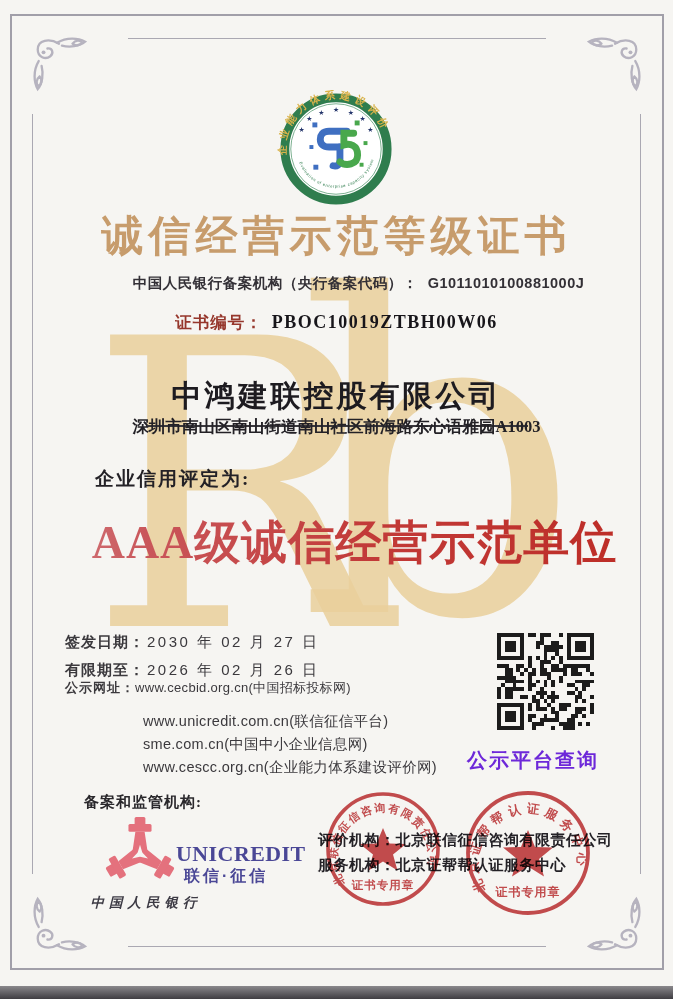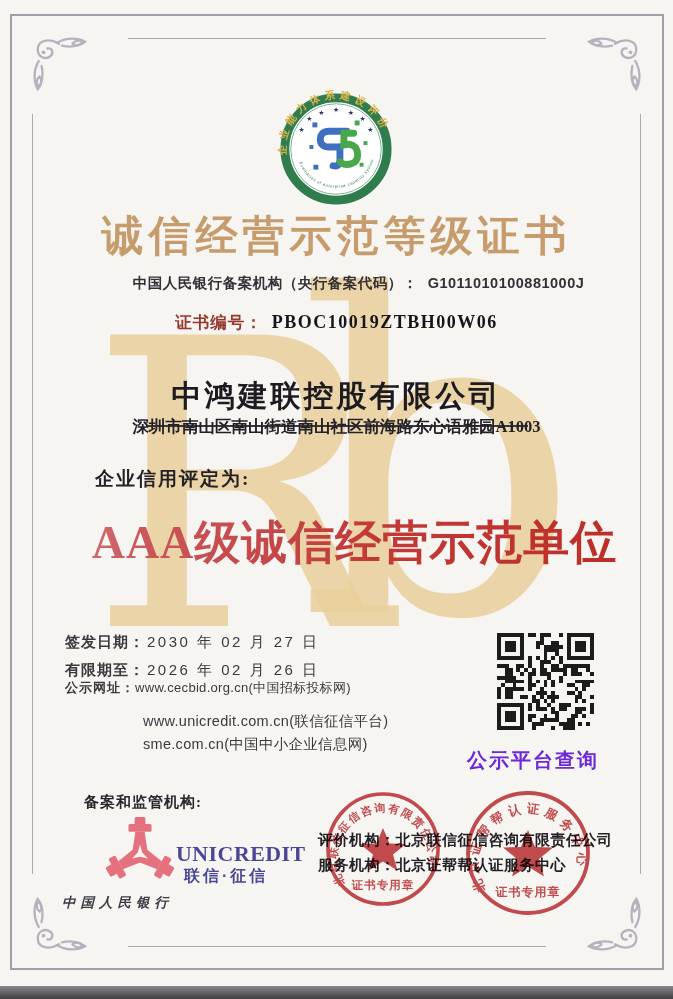--- a/index.html
+++ b/index.html
@@ -70,21 +70,21 @@
   .u2 { top:712px; } .u3 { top:735px;text-align:right; } .u4 { top:758px; }
 
   .qr { position:absolute; left:497px; top:633px; width:97px; height:97px; }
   .qr-caption { position:absolute; left:467px; top:747px; width:158px; text-align:left;
     font-size:20px; font-weight:700; color:#6d28d9; letter-spacing:2px; }
 
   .reg-heading { position:absolute; left:84px; top:793px; font-size:15px; font-weight:700;
     font-family:"Liberation Serif", serif; color:#2a282c; letter-spacing:1px; }
 
   .pboc-logo { position:absolute; left:98px; top:814px; width:84px; height:80px; }
-  .pboc-name { position:absolute; left:62px; top:894px; width:168px; 
+  .pboc-name { position:absolute; left:62px; top:894px; width:168px; text-align:center;
     font-size:13.5px; font-style:italic; font-weight:600; font-family:"Liberation Serif", serif;
     color:#3c3a44; letter-spacing:5px; }
 
   .unicredit-en { position:absolute; left:176px; top:842px; font-size:21px; font-weight:800;
     font-family:"Liberation Serif", serif; color:#4a4796; letter-spacing:.5px; transform:scaleX(1.04); transform-origin:left; }
   .unicredit-cn { position:absolute; left:184px; top:866px; font-size:16px; font-weight:800;
     color:#4a4796; letter-spacing:3px; }
 
   .agency { position:absolute; left:318px; font-size:15px; font-weight:700;
     font-family:"Liberation Serif", serif; color:#232126; letter-spacing:.5px; }
@@ -193,20 +193,21 @@
     </div>
     <div class="dateline d2">
       <span class="lbl">有限期至：</span><span class="val">2026 年 02 月 26 日</span>
     </div>
 
     <div class="publicity">
       <span class="lbl">公示网址：</span><span class="url">www.cecbid.org.cn(中国招标投标网)</span>
     </div>
     <div class="url-extra u2">www.unicredit.com.cn(联信征信平台)</div>
     <div class="url-extra u3">sme.com.cn(中国中小企业信息网)</div>
+    <div class="url-extra u4">www.cescc.org.cn(企业能力体系建设评价网)</div>
 
     <svg class="qr" id="qr" viewBox="0 0 25 25" shape-rendering="crispEdges">
         <rect x="8" y="0" width="1" height="1" fill="#1c1c1c"></rect>
         <rect x="9" y="0" width="1" height="1" fill="#1c1c1c"></rect>
         <rect x="11" y="0" width="1" height="1" fill="#1c1c1c"></rect>
         <rect x="12" y="0" width="1" height="1" fill="#1c1c1c"></rect>
         <rect x="13" y="0" width="1" height="1" fill="#1c1c1c"></rect>
         <rect x="16" y="0" width="1" height="1" fill="#1c1c1c"></rect>
         <rect x="11" y="1" width="1" height="1" fill="#1c1c1c"></rect>
         <rect x="10" y="2" width="1" height="1" fill="#1c1c1c"></rect>

